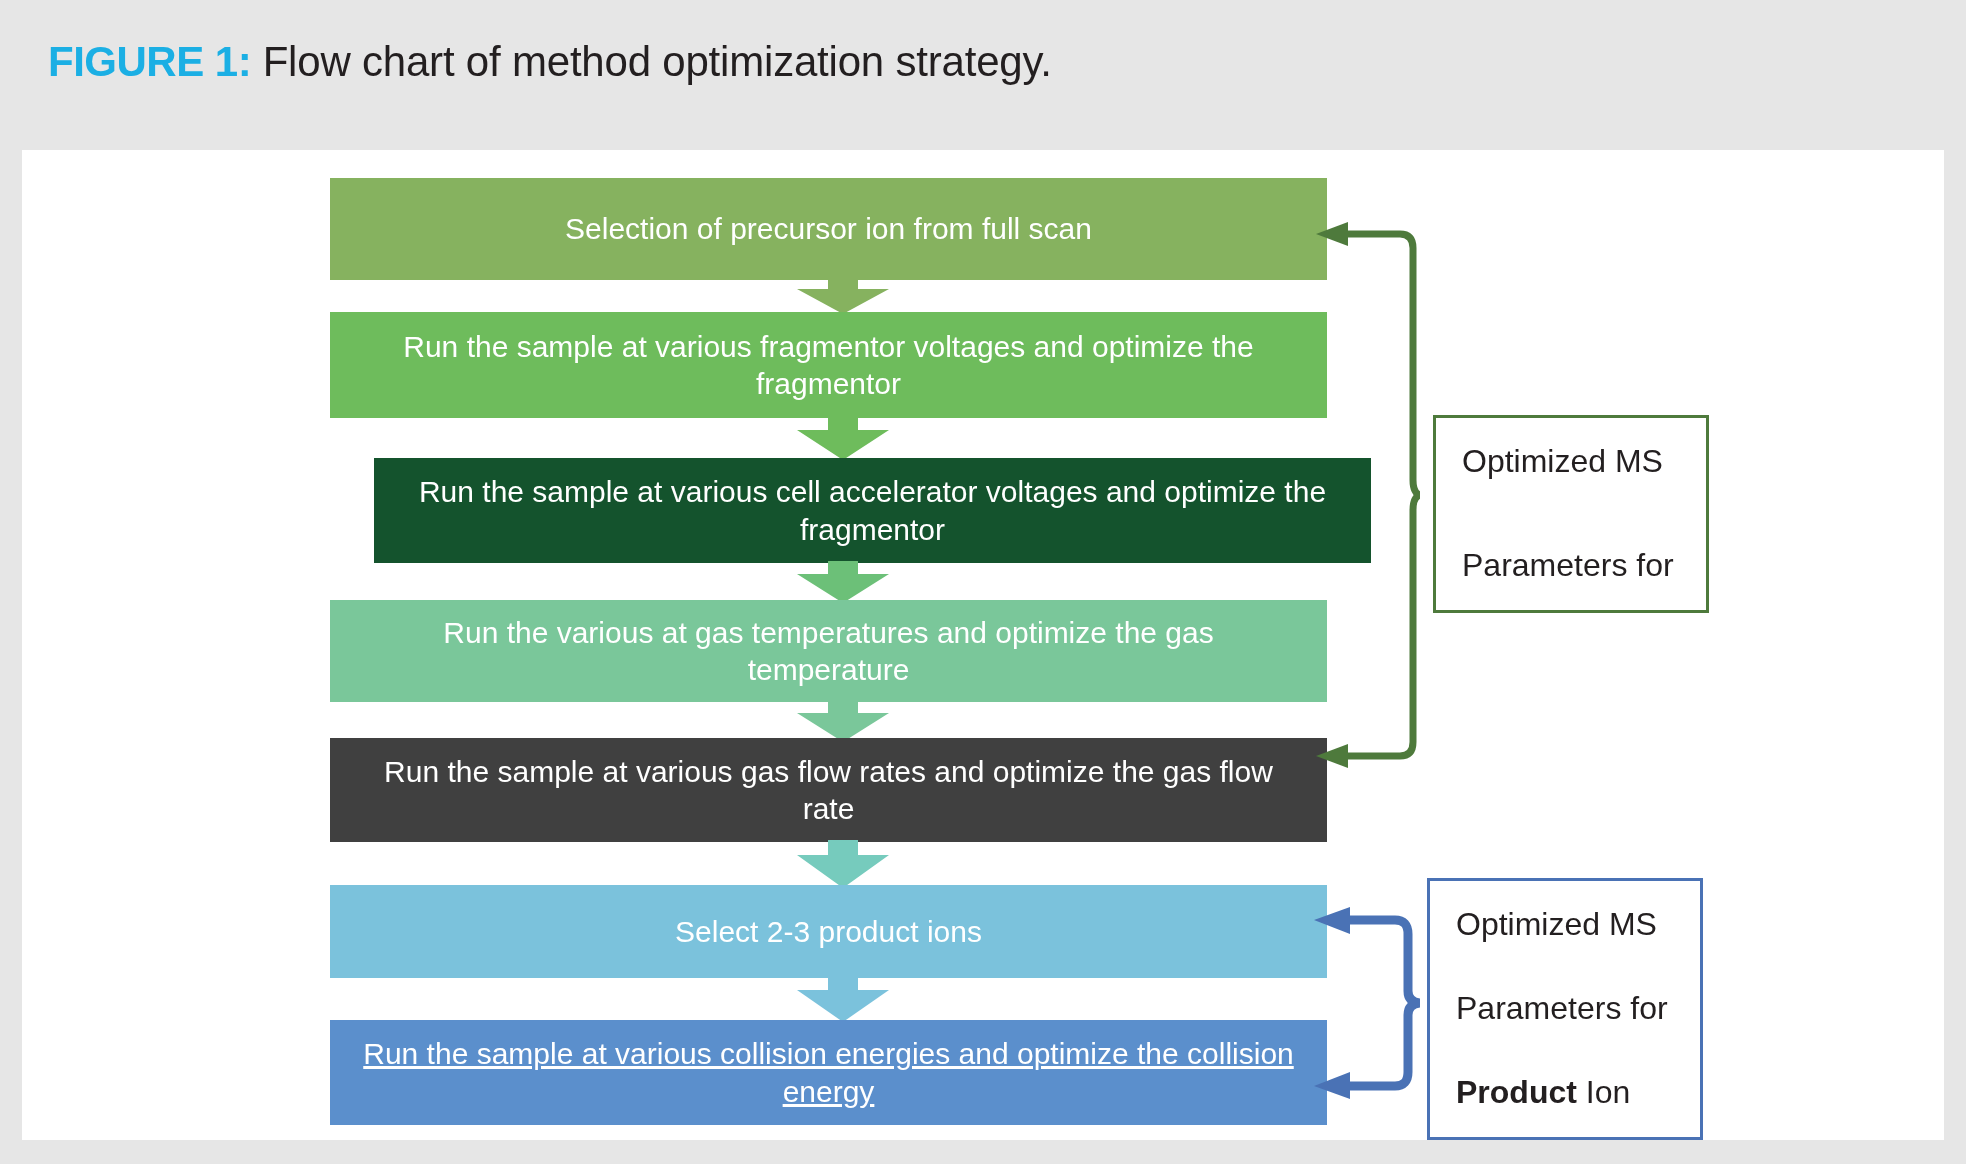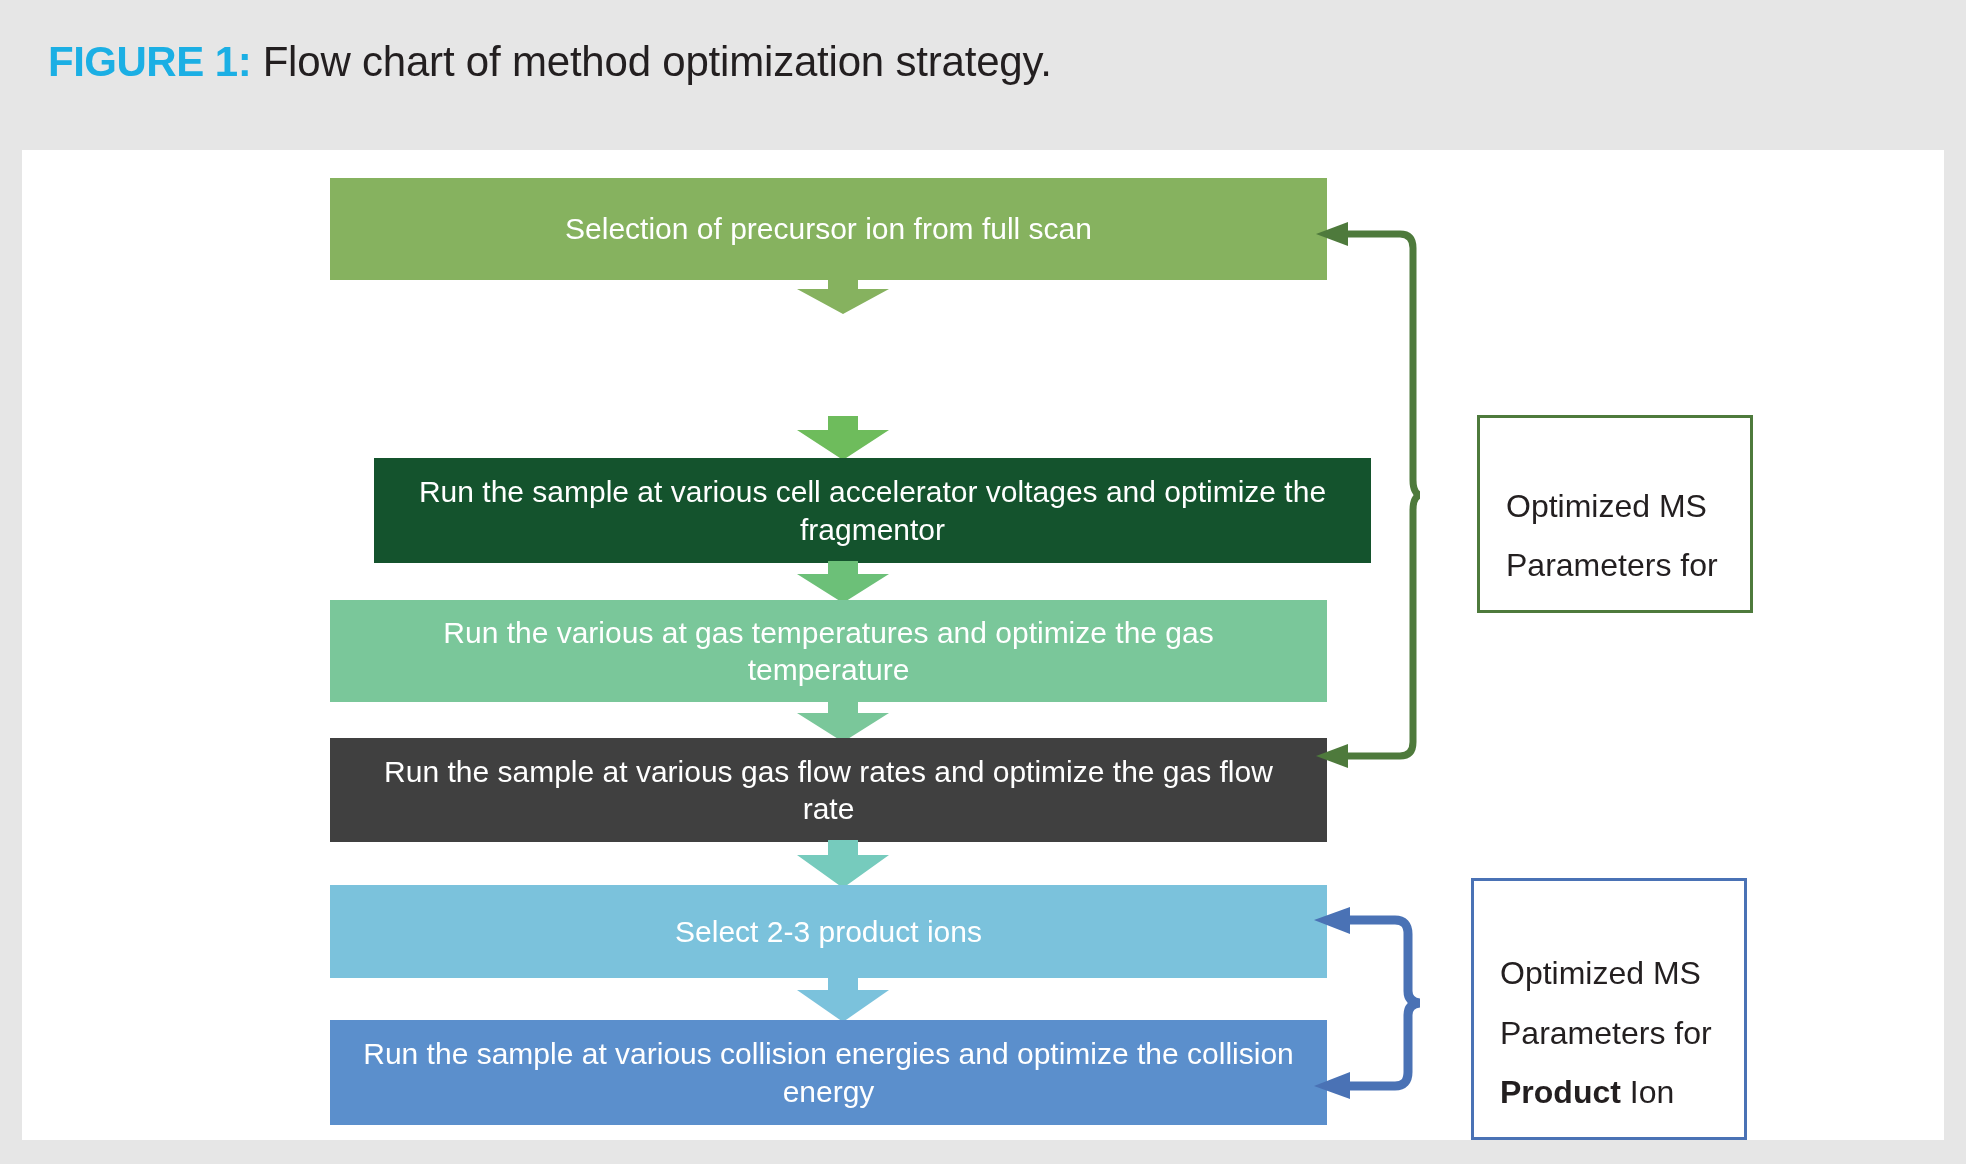--- a/index.html
+++ b/index.html
@@ -82,23 +82,22 @@
   
   .brace { position: absolute; }
   .brace svg { display: block; }
 
   .callout {
     position: absolute;
     background: #ffffff;
     box-sizing: border-box;
     display: flex;
     flex-direction: column;
-    justify-content: flex-end;
+    justify-content: space-between;
     padding: 14px 0 14px 26px;
-    margin-left: 44px;
   }
   .callout .line {
     font-size: 32px;
     color: #231f20;
     line-height: 1.05;
     padding: 13px 0;
     white-space: nowrap;
   }
   .callout .line b { font-weight: bold; }
 
@@ -133,20 +132,23 @@
     <div class="flow-box" style="top:28px; height:102px; background:#86b25f;">
       <span class="box-text">Selection of precursor ion from full scan</span>
     </div>
 
     <div class="connector" style="top:128px; height:36px;">
       <svg viewBox="0 0 92 36" preserveAspectRatio="none" aria-hidden="true">
         <polygon points="31,0 61,0 61,11 92,11 46,36 0,11 31,11" fill="#86b25f"></polygon>
       </svg>
     </div>
 
+    <div class="flow-box" style="top:162px; height:106px; background:#6ebc5c;">
+      <span class="box-text">Run the sample at various fragmentor voltages and optimize the fragmentor</span>
+    </div>
 
     <div class="connector" style="top:266px; height:44px;">
       <svg viewBox="0 0 92 44" preserveAspectRatio="none" aria-hidden="true">
         <polygon points="31,0 61,0 61,14 92,14 46,44 0,14 31,14" fill="#6ebc5c"></polygon>
       </svg>
     </div>
 
     <div class="flow-box" style="top:308px; height:105px; background:#14532d;margin-left:44px;">
       <span class="box-text">Run the sample at various cell accelerator voltages and optimize the fragmentor</span>
     </div>
@@ -180,21 +182,21 @@
     <div class="flow-box" style="top:735px; height:93px; background:#7bc2dc;">
       <span class="box-text">Select 2-3 product ions</span>
     </div>
 
     <div class="connector" style="top:826px; height:46px;">
       <svg viewBox="0 0 92 46" preserveAspectRatio="none" aria-hidden="true">
         <polygon points="31,0 61,0 61,14 92,14 46,46 0,14 31,14" fill="#7bc2dc"></polygon>
       </svg>
     </div>
 
-    <div class="flow-box" style="top:870px; height:105px; background:#5b8fcc;">
+    <div class="flow-box" style="top:870px; height:105px; background:#5b8fcc;text-decoration:underline;">
       <span class="box-text">Run the sample at various collision energies and optimize the collision energy</span>
     </div>
 
     <div class="brace" style="left:1288px; top:72px; width:110px; height:546px;">
       <svg viewBox="0 0 110 546" width="110" height="546" aria-hidden="true">
         <path d="M 35 12 L 90 12 Q 103 12 103 26 L 103 258 Q 103 271 110 273 Q 103 275 103 288 L 103 520 Q 103 534 90 534 L 35 534" fill="none" stroke="#4e7a3c" stroke-width="7" stroke-linecap="butt"></path>
         <polygon points="38,0 38,24 6,12" fill="#4e7a3c"></polygon>
         <polygon points="38,522 38,546 6,534" fill="#4e7a3c"></polygon>
       </svg>
     </div>

